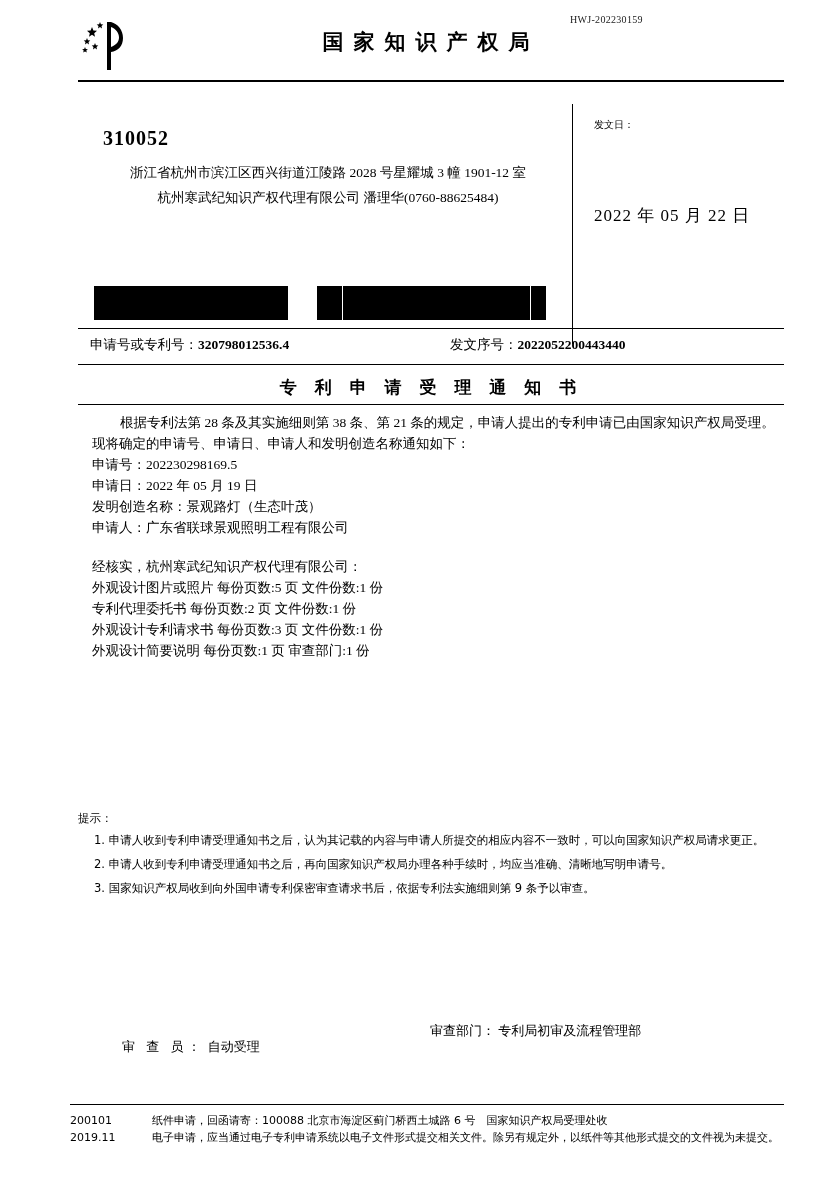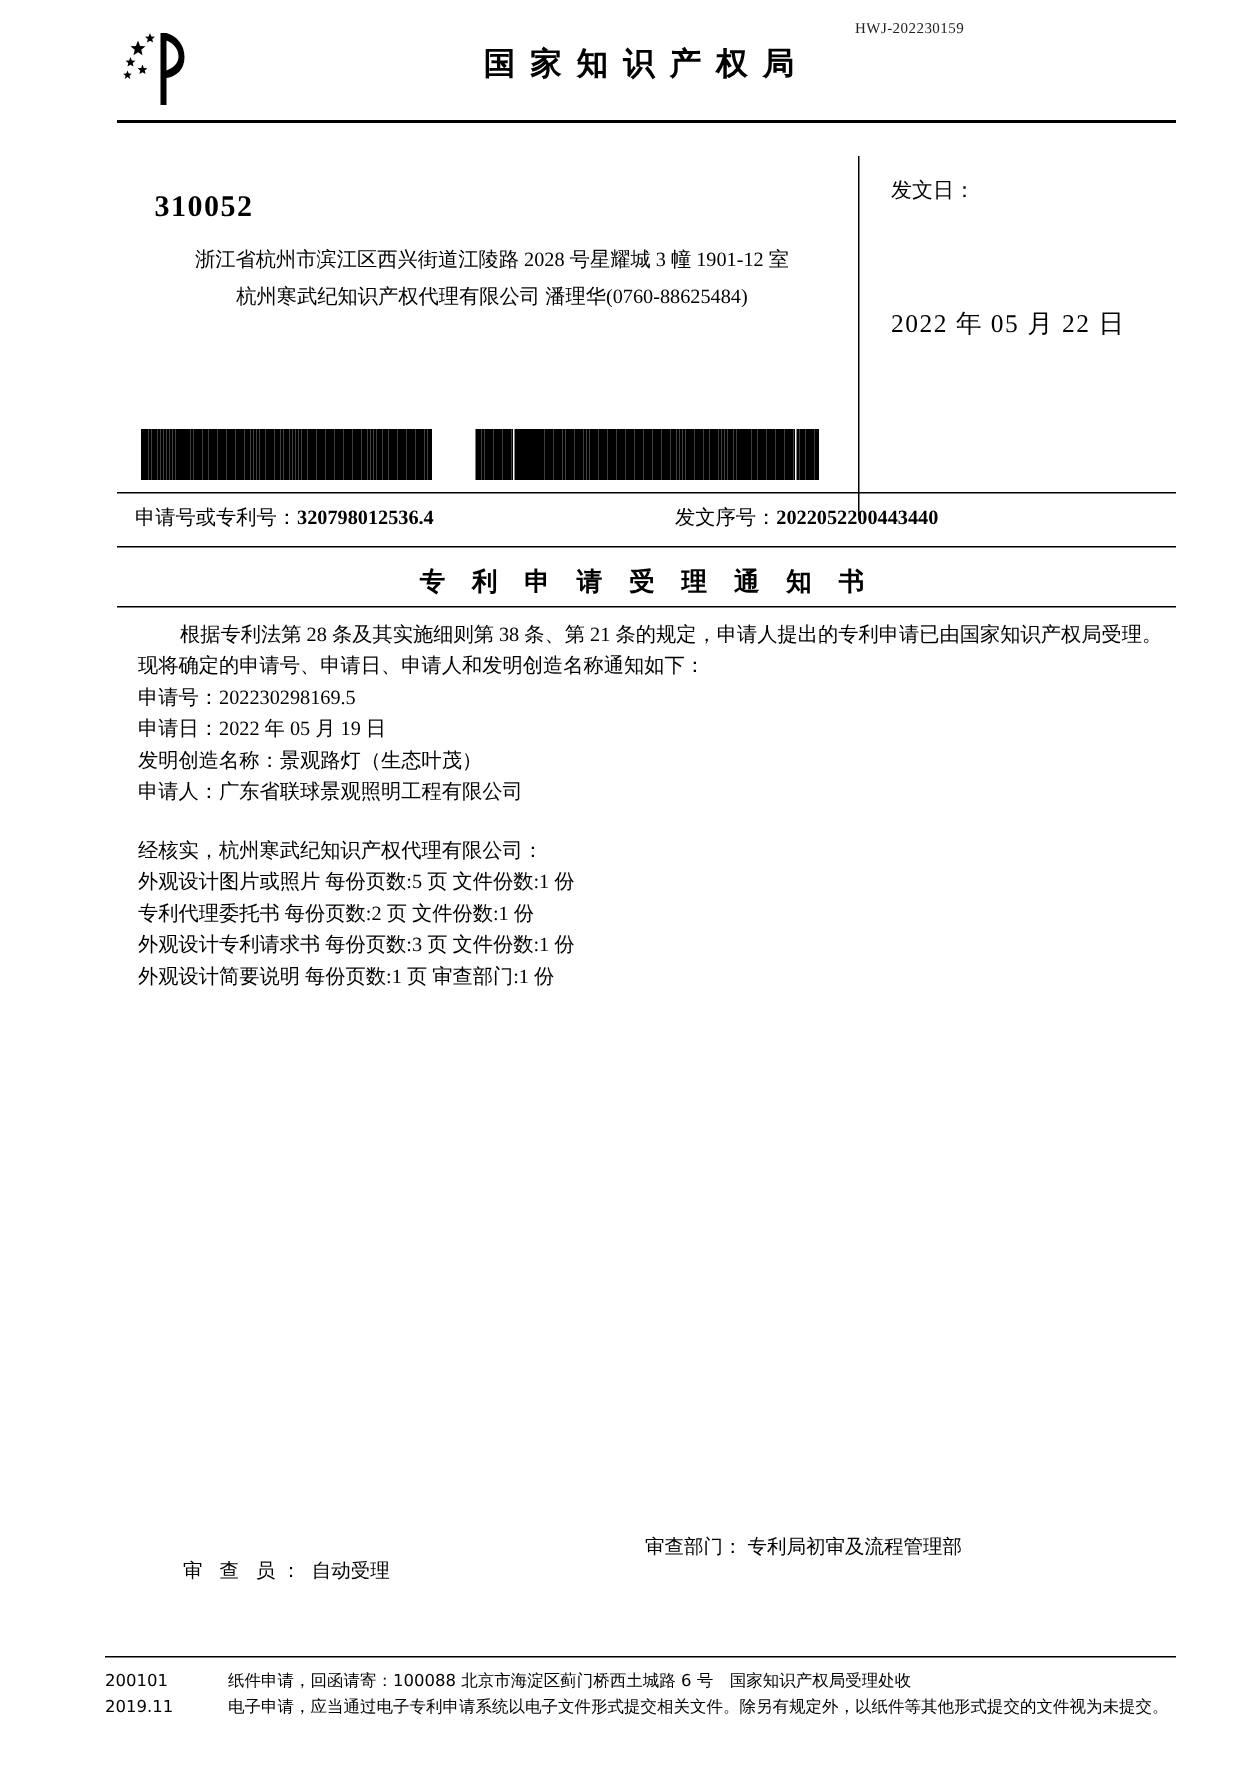--- a/index.html
+++ b/index.html
@@ -102,21 +102,21 @@
     left: 15px;
     top: 85px;
     width: 470px;
     text-align: center;
     font-size: 13.5px;
   }
   .issue-label {
     position: absolute;
     left: 516px;
     top: 14px;
-    font-size: 14px;
+    font-size: 10px;
   }
   .issue-date {
     position: absolute;
     left: 516px;
     top: 100px;
     font-size: 17px;
     letter-spacing: 1px;
   }
   
   .barcode {
@@ -515,20 +515,26 @@
     <p>发明创造名称：景观路灯（生态叶茂）</p>
     <p>申请人：广东省联球景观照明工程有限公司</p>
     <div class="gap"></div>
     <p>经核实，杭州寒武纪知识产权代理有限公司：</p>
     <p>外观设计图片或照片  每份页数:5 页  文件份数:1 份</p>
     <p>专利代理委托书  每份页数:2 页  文件份数:1 份</p>
     <p>外观设计专利请求书  每份页数:3 页  文件份数:1 份</p>
     <p>外观设计简要说明  每份页数:1 页  审查部门:1 份</p>
   </div>
 
+  <div class="notes">
+    <div class="note-title">提示：</div>
+    <div class="note-item">1. 申请人收到专利申请受理通知书之后，认为其记载的内容与申请人所提交的相应内容不一致时，可以向国家知识产权局请求更正。</div>
+    <div class="note-item">2. 申请人收到专利申请受理通知书之后，再向国家知识产权局办理各种手续时，均应当准确、清晰地写明申请号。</div>
+    <div class="note-item">3. 国家知识产权局收到向外国申请专利保密审查请求书后，依据专利法实施细则第 9 条予以审查。</div>
+  </div>
 
   <div class="examiner-row">
     <div class="examiner">
       <span class="spaced">审 查 员：</span>
       <span>自动受理</span>
     </div>
     <div class="dept">
       <span>审查部门：</span>
       <span>专利局初审及流程管理部</span>
     </div>

